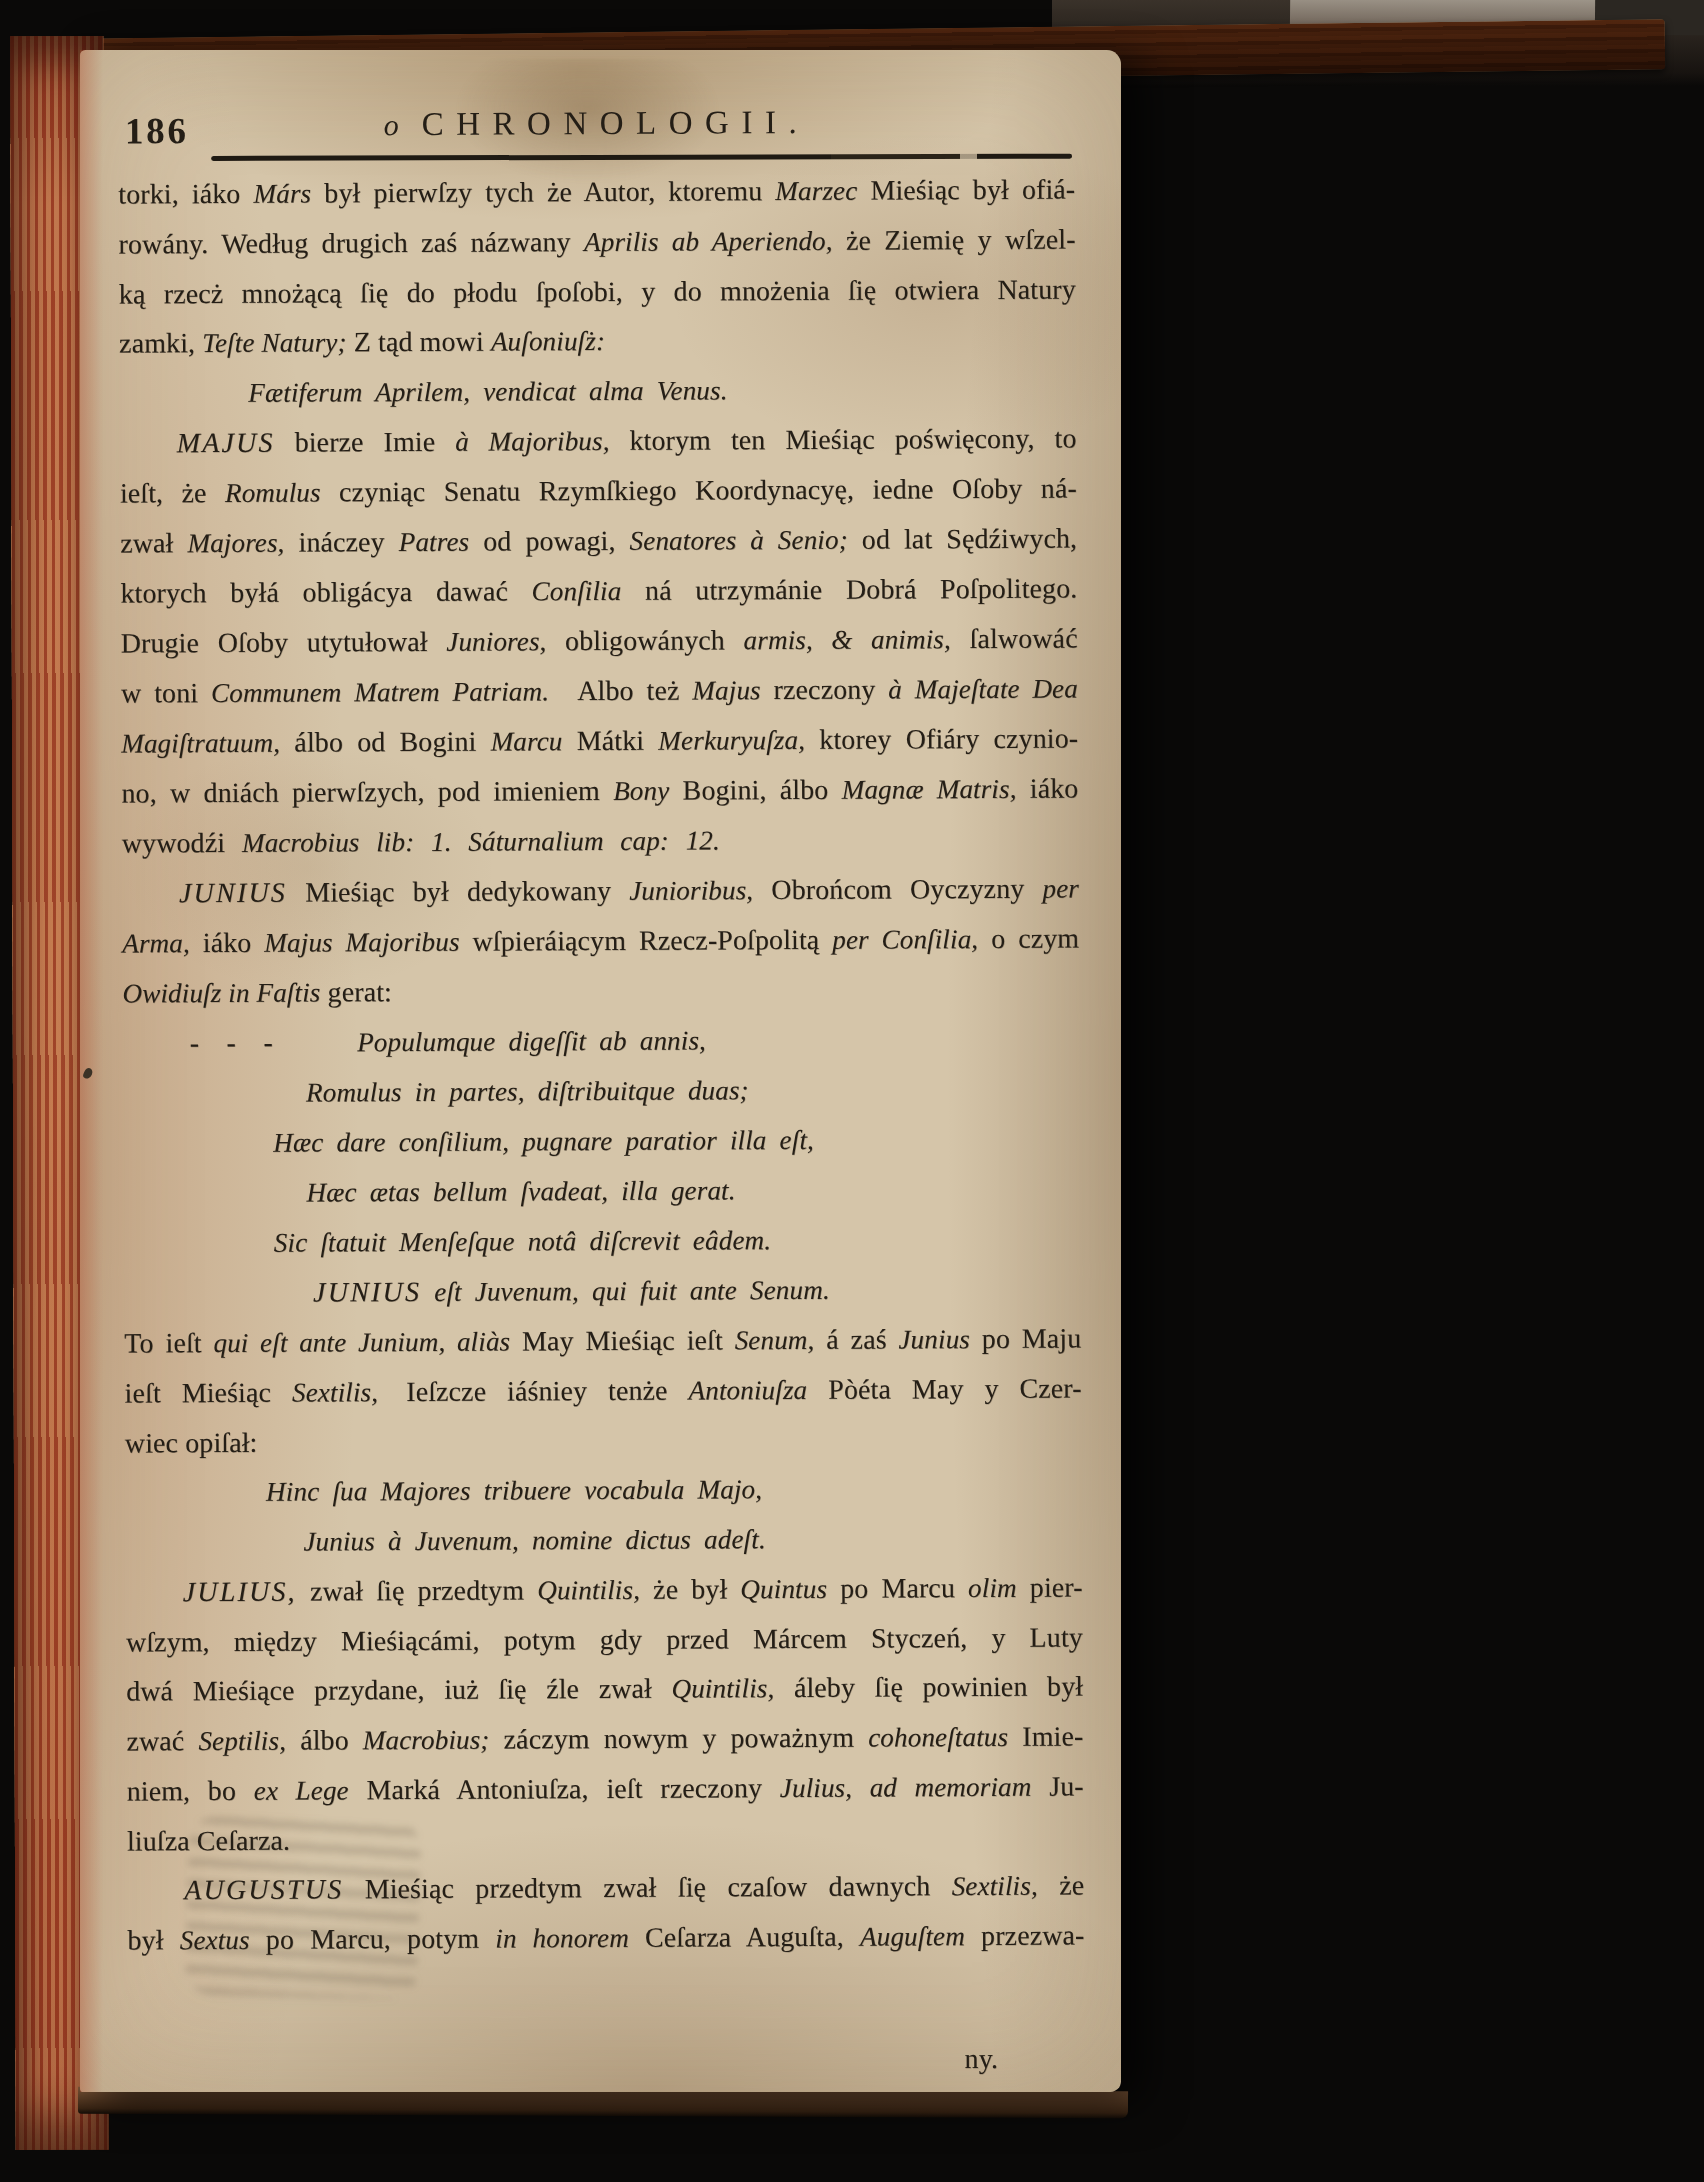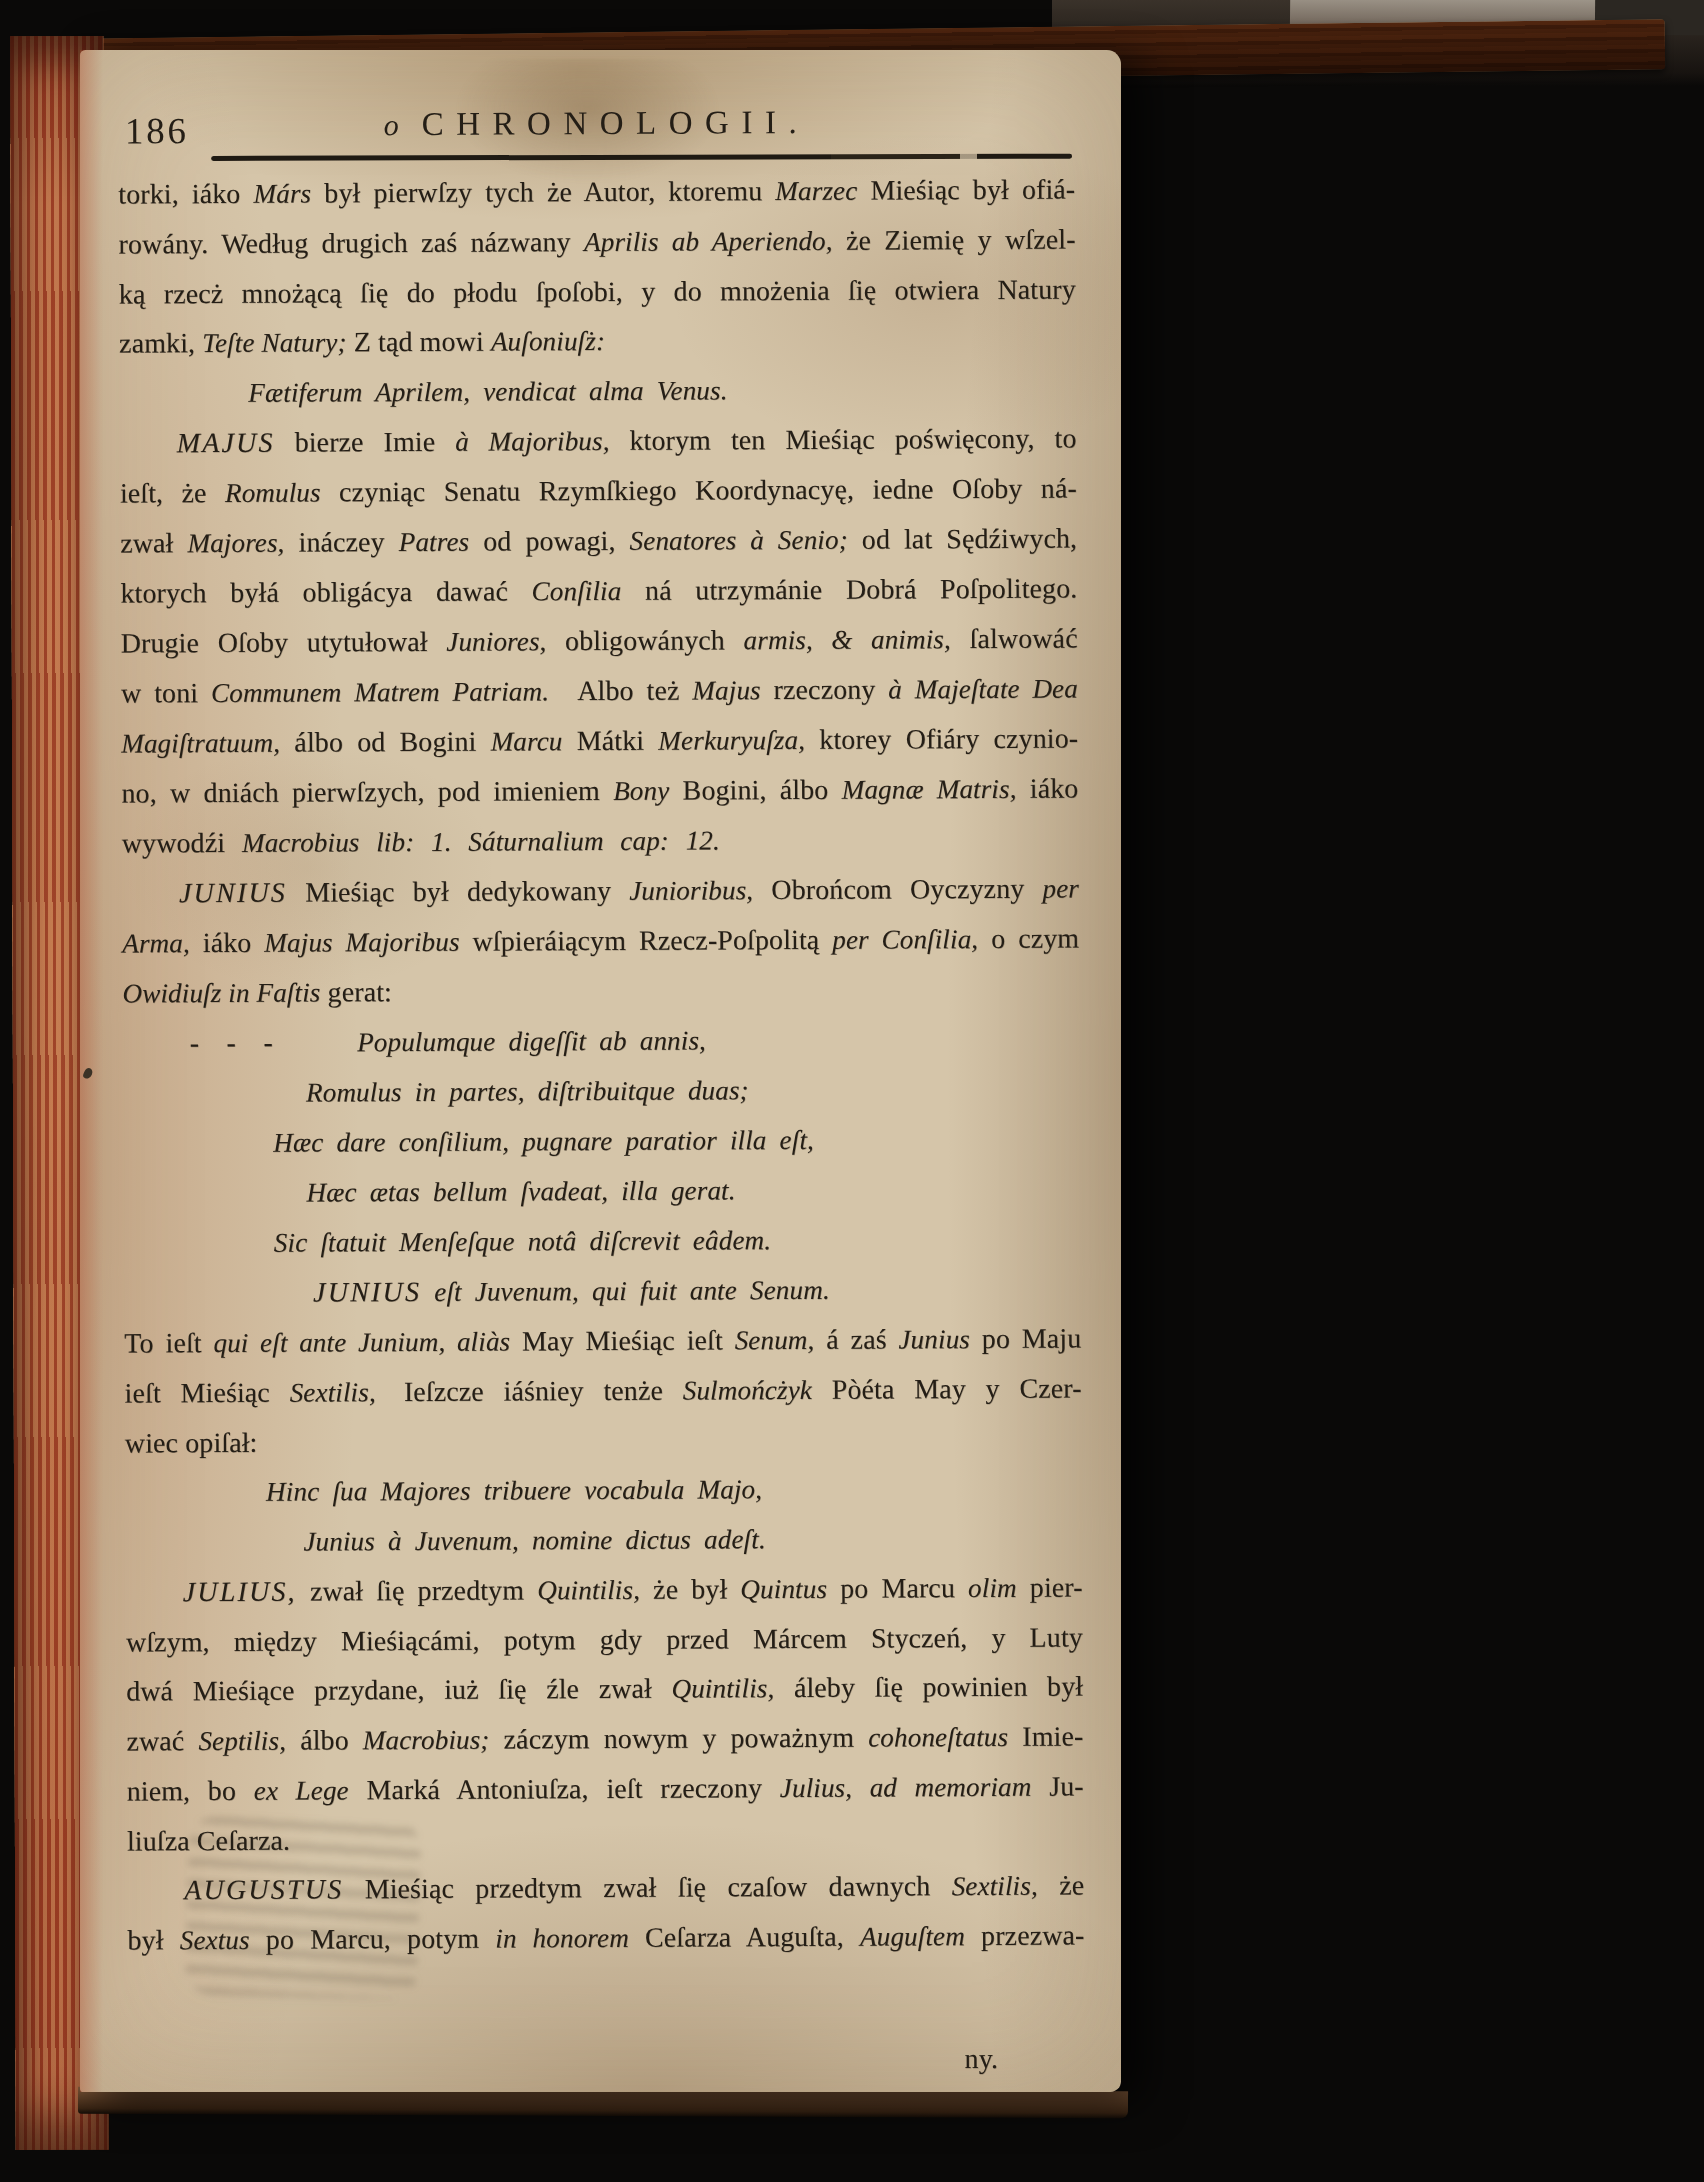--- a/index.html
+++ b/index.html
@@ -46,21 +46,21 @@
          filter:blur(3.6px);transform:rotate(1.5deg);border-radius:27px;}
   .stain-smudge{position:absolute;left:374px;top:9px;width:267px;height:125px;
          background:radial-gradient(ellipse at 50% 40%, rgba(110,82,48,.30), transparent 70%);
          filter:blur(1.8px);}
   .ink-speck{position:absolute;left:3.6px;top:1018px;width:8px;height:10.7px;border-radius:50% 50% 60% 40%;
          background:#3b3226;transform:rotate(24deg);}
   
   .content{position:absolute;left:43px;top:55px;width:957px;transform:rotate(-.3deg);
            color:#241e16;}
   .header-row{position:relative;height:46px;}
-  .pgnum{position:absolute;left:7.1px;top:1.8px;font-size:37px;letter-spacing:2.7px;}
+  .pgnum{position:absolute;left:7.1px;top:1.8px;font-size:37px;letter-spacing:2.7px;font-weight:bold;}
   .running{position:absolute;left:0;right:0;top:0;text-align:center;white-space:nowrap;}
   .rt-prefix{font-style:italic;font-size:30px;margin-right:23px;letter-spacing:0;}
   .rt-title{font-size:33px;letter-spacing:12.5px;}
   .rule{margin:3.6px 0 0 93px;width:861px;height:5.3px;border-radius:2.7px;
         background:linear-gradient(90deg,#1f1a13 0 72%, #2a2318 72% 87%, rgba(31,26,19,.25) 87% 89%, #1f1a13 89%);
         transform:rotate(.15deg);}
   .lines{margin-top:7.1px;font-size:28px;line-height:49px;}
   .ln{white-space:normal;letter-spacing:0.1px;
       text-shadow:0.5px 0.5px 0 rgba(45,35,22,.35);}
   .ln.j{text-align:justify;text-align-last:justify;}
@@ -115,21 +115,21 @@
           <div class="ln j ind"><span class="seg-ic">JUNIUS</span><span class="seg-r"> Mieśiąc był dedykowany </span><span class="seg-i">Junioribus,</span><span class="seg-r"> Obrońcom Oyczyzny </span><span class="seg-i">per</span></div>
           <div class="ln j"><span class="seg-i">Arma,</span><span class="seg-r"> iáko </span><span class="seg-i">Majus Majoribus</span><span class="seg-r"> wſpieráiącym Rzecz-Poſpolitą </span><span class="seg-i">per Conſilia,</span><span class="seg-r"> o czym</span></div>
           <div class="ln l"><span class="seg-i">Owidiuſz in Faſtis</span><span class="seg-r"> gerat:</span></div>
           <div class="ln l v" style="padding-left: 67px;"><span class="seg-r">-  -  -   </span><span class="seg-i">Populumque digeſſit ab annis,</span></div>
           <div class="ln l v" style="padding-left: 183px;"><span class="seg-i">Romulus in partes, diſtribuitque duas;</span></div>
           <div class="ln l v" style="padding-left: 150px;"><span class="seg-i">Hæc dare conſilium, pugnare paratior illa eſt,</span></div>
           <div class="ln l v" style="padding-left: 183px;"><span class="seg-i">Hæc ætas bellum ſvadeat, illa gerat.</span></div>
           <div class="ln l v" style="padding-left: 150px;"><span class="seg-i">Sic ſtatuit Menſeſque notâ diſcrevit eâdem.</span></div>
           <div class="ln l v" style="padding-left: 189px;"><span class="seg-ic">JUNIUS</span><span class="seg-i"> eſt Juvenum, qui fuit ante Senum.</span></div>
           <div class="ln j"><span class="seg-r">To ieſt </span><span class="seg-i">qui eſt ante Junium, aliàs</span><span class="seg-r"> May Mieśiąc ieſt </span><span class="seg-i">Senum,</span><span class="seg-r"> á zaś </span><span class="seg-i">Junius</span><span class="seg-r"> po Maju</span></div>
-          <div class="ln j"><span class="seg-r">ieſt Mieśiąc </span><span class="seg-i">Sextilis,</span><span class="seg-r"> Ieſzcze iáśniey tenże </span><span class="seg-i">Sulmońcżyk</span><span class="seg-r"> Pòéta May y Czer-</span></div>
+          <div class="ln j"><span class="seg-r">ieſt Mieśiąc </span><span class="seg-i">Sextilis,</span><span class="seg-r"> Ieſzcze iáśniey tenże </span><span class="seg-i">Antoniuſza</span><span class="seg-r"> Pòéta May y Czer-</span></div>
           <div class="ln l"><span class="seg-r">wiec opiſał:</span></div>
           <div class="ln l v" style="padding-left: 141px;"><span class="seg-i">Hinc ſua Majores tribuere vocabula Majo,</span></div>
           <div class="ln l v" style="padding-left: 178px;"><span class="seg-i">Junius à Juvenum, nomine dictus adeſt.</span></div>
           <div class="ln j ind"><span class="seg-ic">JULIUS,</span><span class="seg-r"> zwał ſię przedtym </span><span class="seg-i">Quintilis,</span><span class="seg-r"> że był </span><span class="seg-i">Quintus</span><span class="seg-r"> po Marcu </span><span class="seg-i">olim</span><span class="seg-r"> pier-</span></div>
           <div class="ln j"><span class="seg-r">wſzym, między Mieśiącámi, potym gdy przed Márcem Styczeń, y Luty</span></div>
           <div class="ln j"><span class="seg-r">dwá Mieśiące przydane, iuż ſię źle zwał </span><span class="seg-i">Quintilis,</span><span class="seg-r"> áleby ſię powinien był</span></div>
           <div class="ln j"><span class="seg-r">zwać </span><span class="seg-i">Septilis,</span><span class="seg-r"> álbo </span><span class="seg-i">Macrobius;</span><span class="seg-r"> záczym nowym y poważnym </span><span class="seg-i">cohoneſtatus</span><span class="seg-r"> Imie-</span></div>
           <div class="ln j"><span class="seg-r">niem, bo </span><span class="seg-i">ex Lege</span><span class="seg-r"> Marká Antoniuſza, ieſt rzeczony </span><span class="seg-i">Julius, ad memoriam</span><span class="seg-r"> Ju-</span></div>
           <div class="ln l"><span class="seg-r">liuſza Ceſarza.</span></div>
           <div class="ln j ind"><span class="seg-ic">AUGUSTUS</span><span class="seg-r"> Mieśiąc przedtym zwał ſię czaſow dawnych </span><span class="seg-i">Sextilis,</span><span class="seg-r"> że</span></div>

